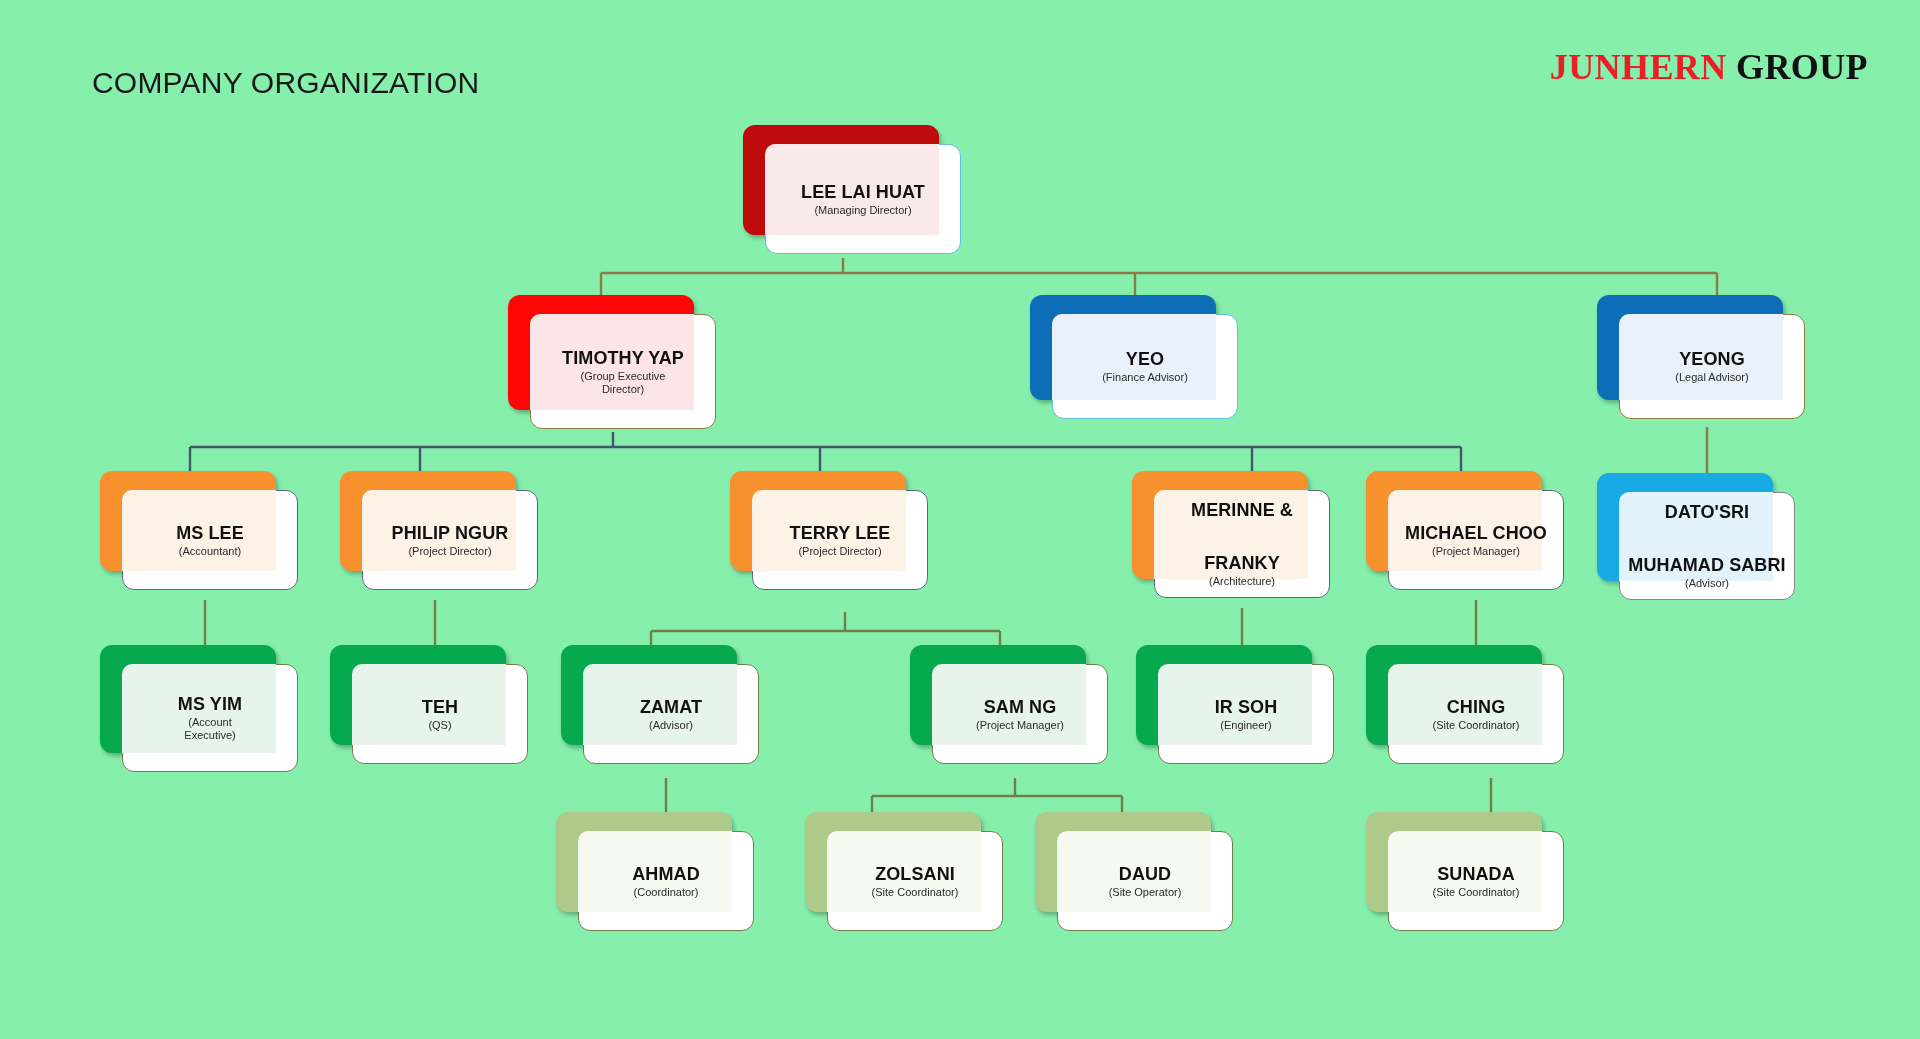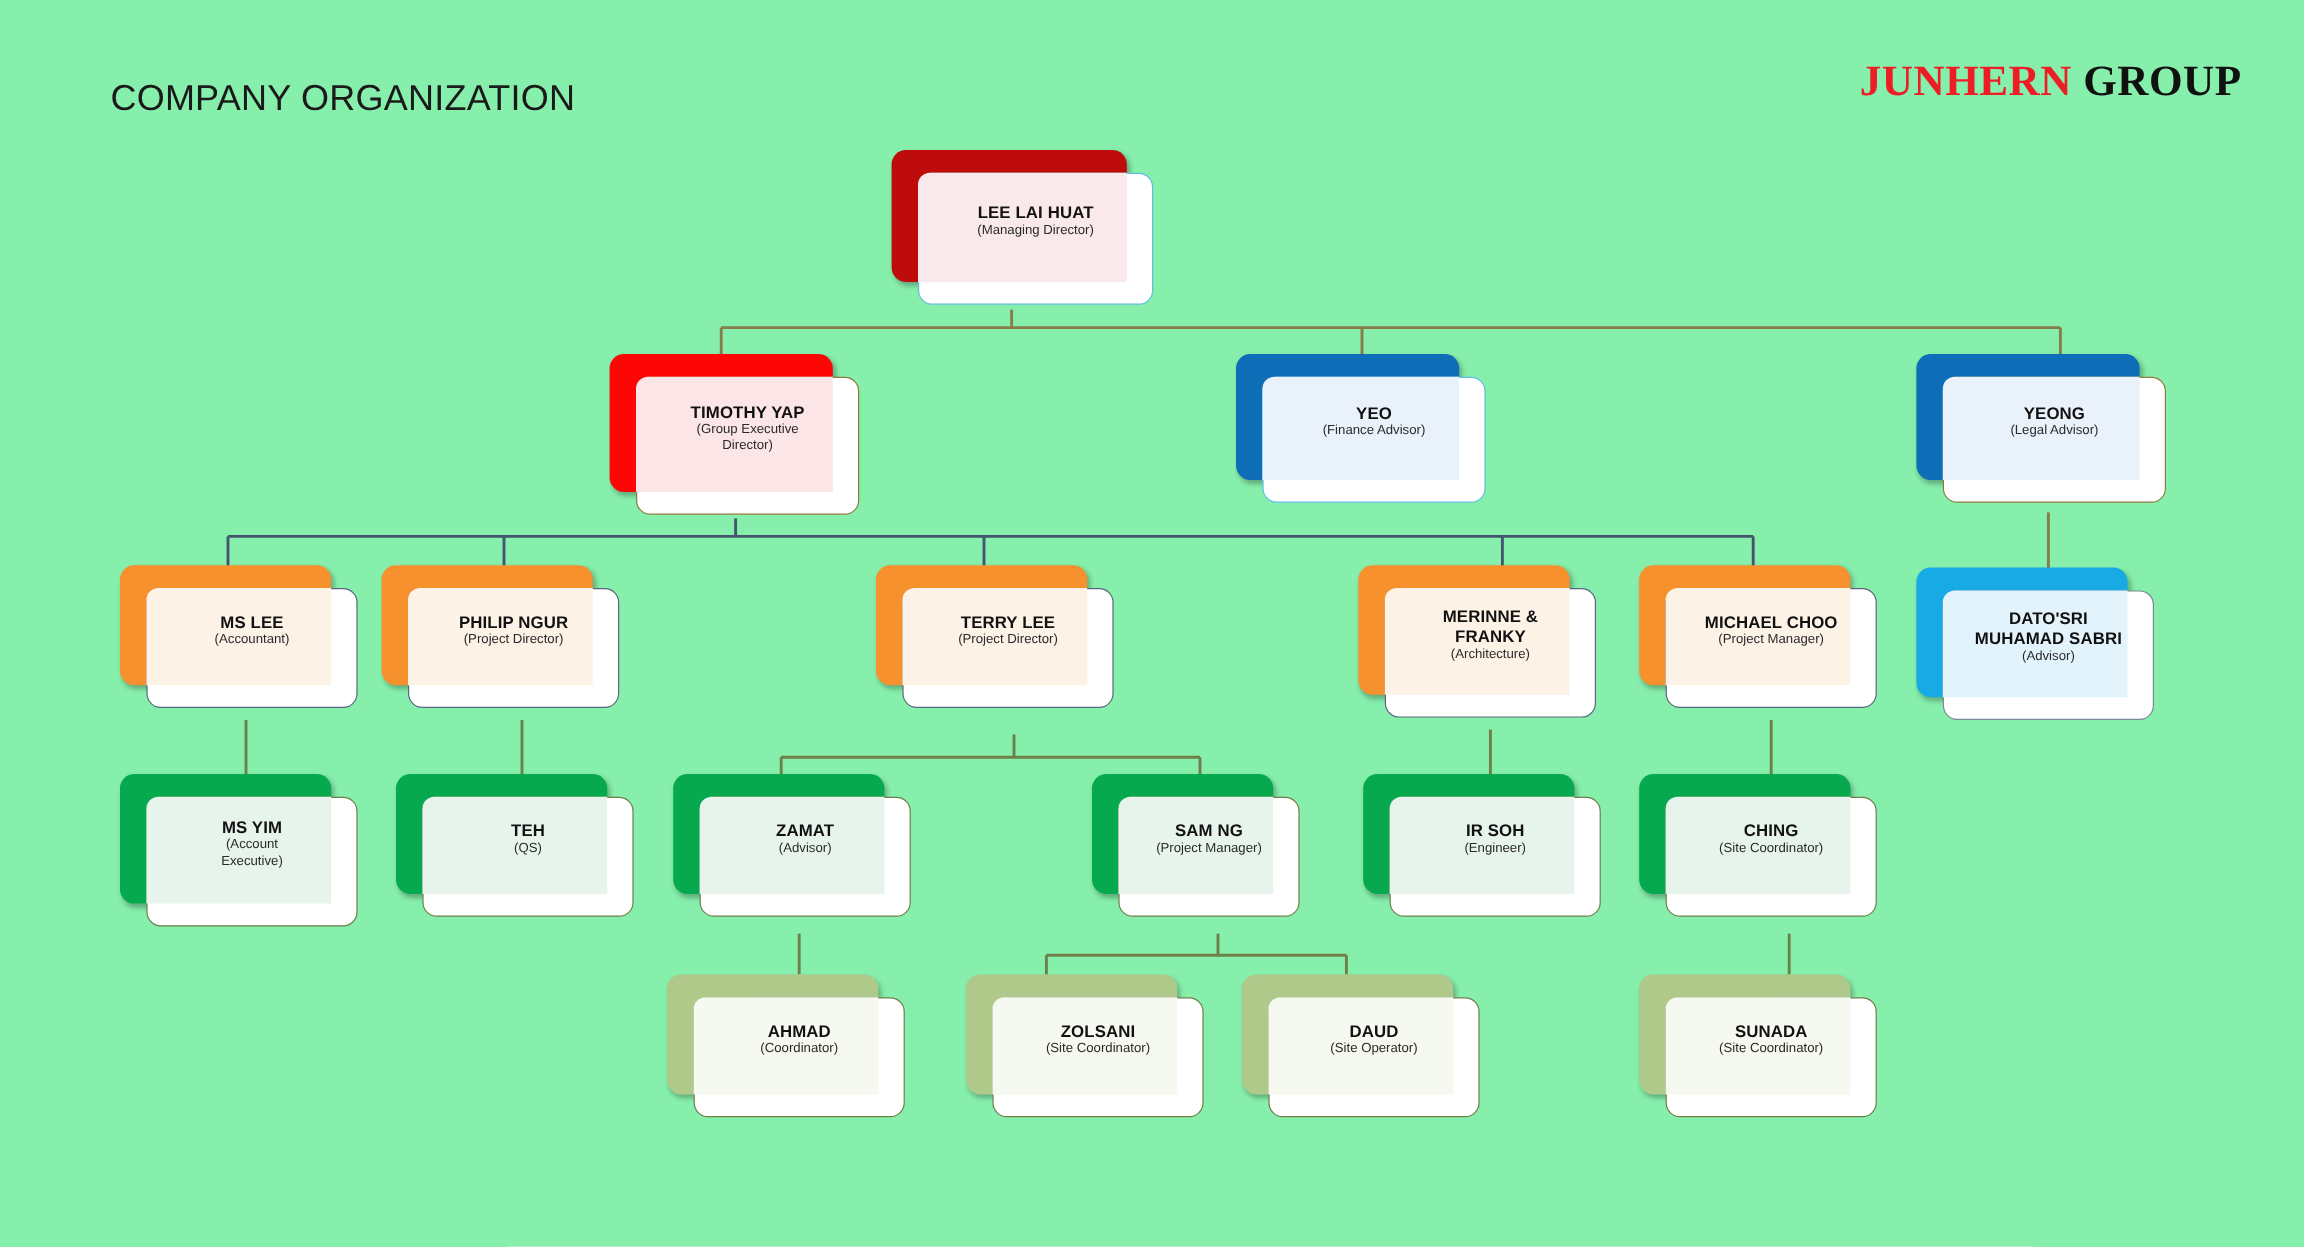--- a/index.html
+++ b/index.html
@@ -56,22 +56,23 @@
   }
   .node .txt {
     position: absolute; left: 22px; top: 19px;
     width: 100%; height: 100%;
     display: flex; flex-direction: column;
     align-items: center; justify-content: center;
     padding: 0 8px 30px 8px;
     text-align: center; line-height: 1.22;
   }
   .node .nm {
-    font-size: 14px; font-weight: bold; color: #111;
+    font-size: 18px; font-weight: bold; color: #111;
     letter-spacing: .1px;
+    margin-top: 31px;
   }
   .node .rl { font-size: 11px; font-weight: 400; color: #2a2a2a; }
 
   
   .v-darkred  .back  { background:#BE0B0B; }
   .v-darkred  .front { border-color:#62BCE0; }
   .v-darkred  .tint  { background:#FAE9EA; }
 
   .v-red      .back  { background:#FC0606; }
   .v-red      .front { border-color:#8C7B3F; }
@@ -200,21 +201,21 @@
   <div class="node v-blue2" style="left:1597px; top:295px; width:186px; height:105px;">
     <div class="back"></div>
     <div class="front"></div>
     <div class="tint"></div>
     <div class="txt">
       <div class="nm">YEONG</div>
       <div class="rl">(Legal Advisor)</div>
     </div>
   </div>
 
-  <div class="node v-orange" style="left:318px; top:471px; width:176px; height:100px;">
+  <div class="node v-orange" style="left:340px; top:471px; width:176px; height:100px;">
     <div class="back"></div>
     <div class="front"></div>
     <div class="tint"></div>
     <div class="txt">
       <div class="nm">PHILIP NGUR</div>
       <div class="rl">(Project Director)</div>
     </div>
   </div>
 
   <div class="node v-orange" style="left:730px; top:471px; width:176px; height:100px;">
@@ -283,21 +284,21 @@
   <div class="node v-green" style="left:561px; top:645px; width:176px; height:100px;">
     <div class="back"></div>
     <div class="front"></div>
     <div class="tint"></div>
     <div class="txt">
       <div class="nm">ZAMAT</div>
       <div class="rl">(Advisor)</div>
     </div>
   </div>
 
-  <div class="node v-green" style="left:910px; top:645px; width:151px; height:100px;padding-left:14px;">
+  <div class="node v-green" style="left:910px; top:645px; width:176px; height:100px;padding-left:14px;">
     <div class="back"></div>
     <div class="front"></div>
     <div class="tint"></div>
     <div class="txt">
       <div class="nm">SAM NG</div>
       <div class="rl">(Project Manager)</div>
     </div>
   </div>
 
   <div class="node v-green" style="left:1136px; top:645px; width:176px; height:100px;border-radius:15px;">

